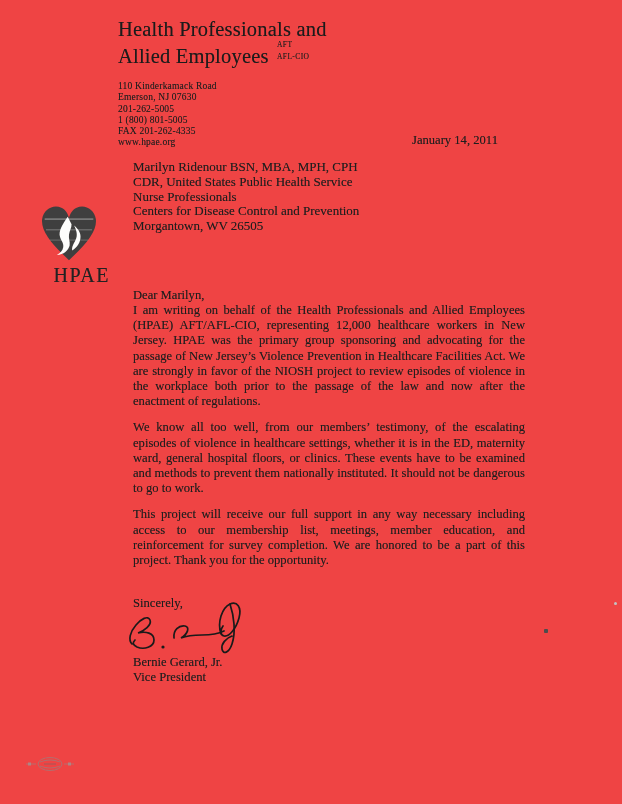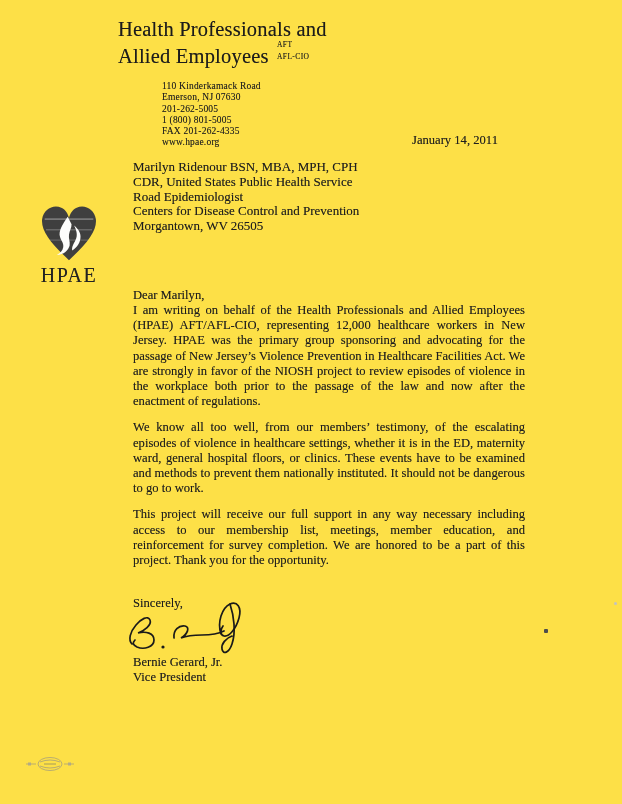--- a/index.html
+++ b/index.html
@@ -1,40 +1,40 @@
 <!DOCTYPE html>
 <html><head>
 <meta charset="utf-8">
 <style>
   html,body { margin:0; padding:0; background:#ffffff; }
   .page {
     position:relative; width:622px; height:804px;
-    background:#fde047; overflow:hidden;
+    background:#ef4444; overflow:hidden;
     font-family:"Liberation Serif", serif; color:#1e1e1e;
     text-shadow:0 0 0.35px rgba(30,30,30,0.45);
     text-decoration:underline;
   }
   .org-name {
     position:absolute; left:118px; top:16px;
     font-size:20.5px; line-height:27px; letter-spacing:0.2px; color:#1b1b1b;
   }
   .affiliation {
     position:absolute; left:277px; top:39px; width:46px;
     font-size:7.5px; line-height:11.5px; letter-spacing:0.4px;
   }
   .contact {
     position:absolute; left:118px; top:81px;
-    font-size:9.5px; line-height:11.3px; letter-spacing:0.2px;margin-left:44px;
+    font-size:9.5px; line-height:11.3px; letter-spacing:0.2px;
   }
   .date { position:absolute; left:412px; top:133px; font-size:12.6px; }
   .recipient {
     position:absolute; left:133px; top:160px;
     font-size:13px; line-height:14.8px;
   }
-  .logo { position:absolute; left:28px; top:201px; width:82px; text-align:center; }
+  .logo { position:absolute; left:28px; top:201px; width:82px; text-align:right; }
   .logo .heart-svg { display:block; margin:0 auto; width:64px; height:62px; }
   .logo .wordmark { font-size:20px; letter-spacing:1.5px; color:#222; margin-top:1px; }
   .salutation { position:absolute; left:133px; top:288px; font-size:12.6px; }
   .body-text {
     position:absolute; left:133px; top:303px; width:392px;
     font-size:12.6px; line-height:15.2px; text-align:justify;
   }
   .body-text p { margin:0 0 11px 0; }
   .closing { position:absolute; left:133px; top:596px; font-size:12.6px; }
   .signature { position:absolute; left:126px; top:600px; }
@@ -67,21 +67,21 @@
     <div>1 (800) 801-5005</div>
     <div>FAX 201-262-4335</div>
     <div>www.hpae.org</div>
   </div>
 
   <div class="date">January 14, 2011</div>
 
   <div class="recipient">
     <div>Marilyn Ridenour BSN, MBA, MPH, CPH</div>
     <div>CDR, United States Public Health Service</div>
-    <div>Road Epidemiologist</div>
+    <div>Nurse Professionals</div>
     <div>Centers for Disease Control and Prevention</div>
     <div>Morgantown, WV 26505</div>
   </div>
 
   <div class="logo">
     <svg class="heart-svg" viewBox="0 0 100 96" xmlns="http://www.w3.org/2000/svg">
       <path d="M50,92 C22,66 6,46 8,28 C10,12 26,4 38,10 C45,13 48,19 50,26 C52,19 55,13 62,10 C74,4 90,12 92,28 C94,46 78,66 50,92 Z" fill="#3f3f3f"></path>
       <rect x="12" y="27" width="76" height="1.6" fill="#ffffff" opacity="0.5"></rect>
       <rect x="14" y="44" width="72" height="1.3" fill="#ffffff" opacity="0.38"></rect>
       <rect x="20" y="60" width="60" height="1.2" fill="#ffffff" opacity="0.3"></rect>

